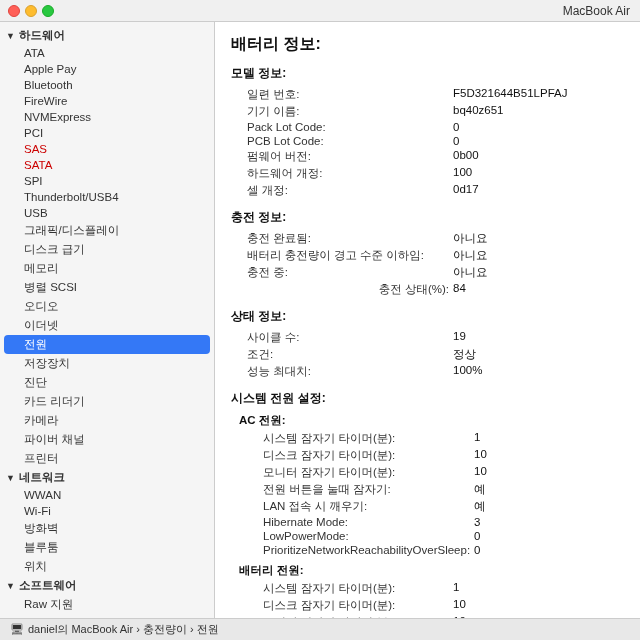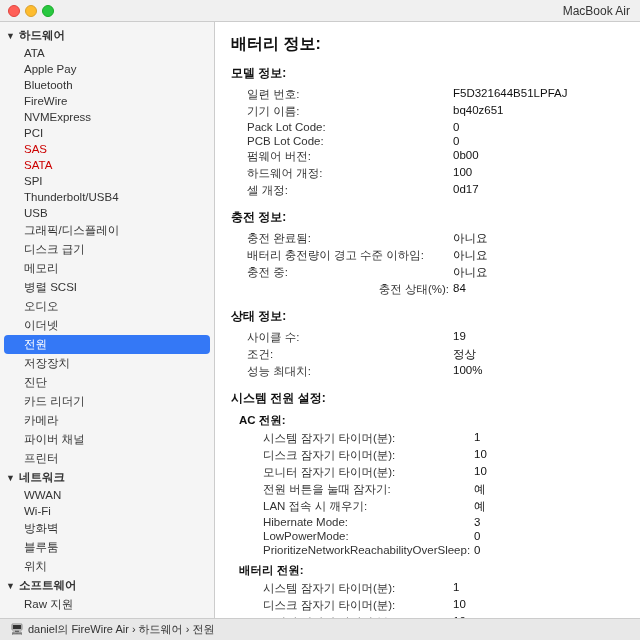--- a/index.html
+++ b/index.html
@@ -355,14 +355,14 @@
       </tr>
 
     </tbody>
       </table>
 
   </div>
 </div>
 
 <div id="statusbar">
   <span class="status-icon">🖥</span>
-  <span>daniel의 FireWire Air › 하드웨어 › 전원</span>
+  <span>daniel의 MacBook Air › 충전량이 › 전원</span>
 </div>
 
 </body></html>

